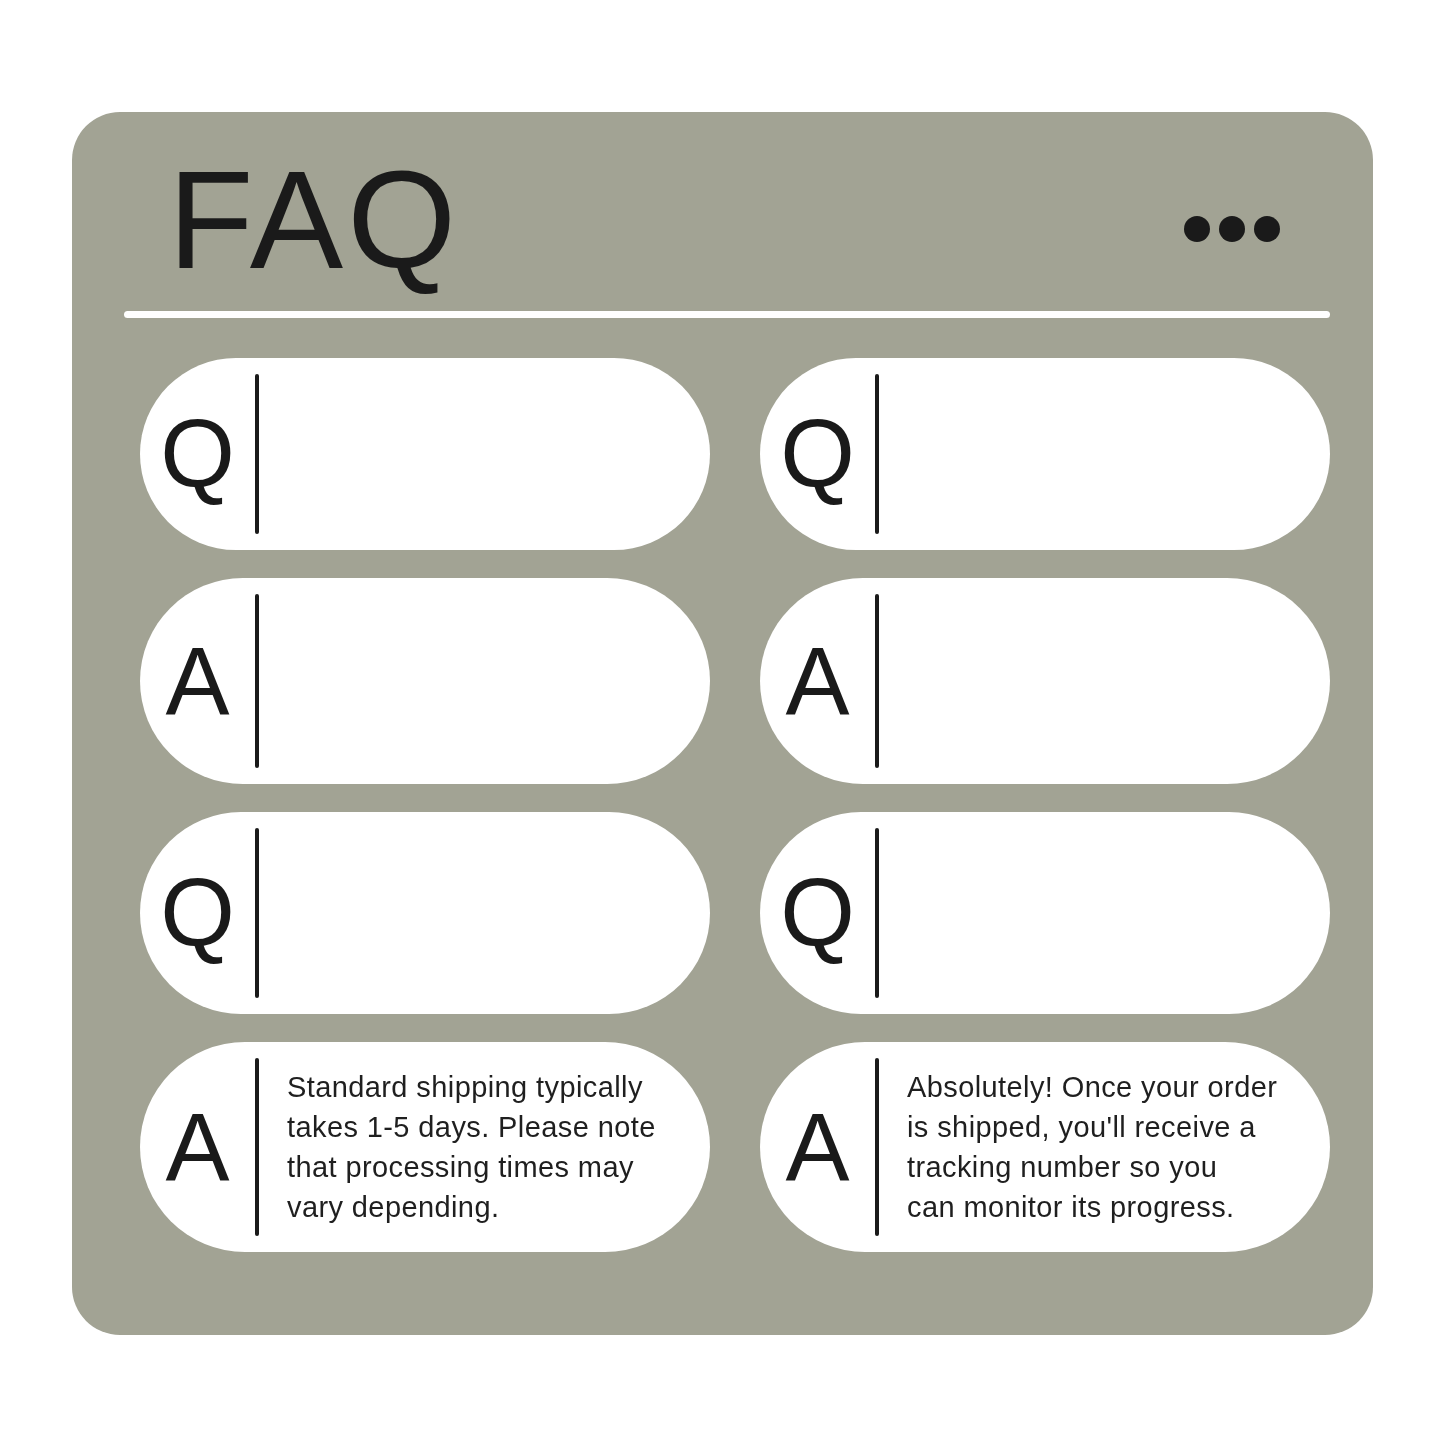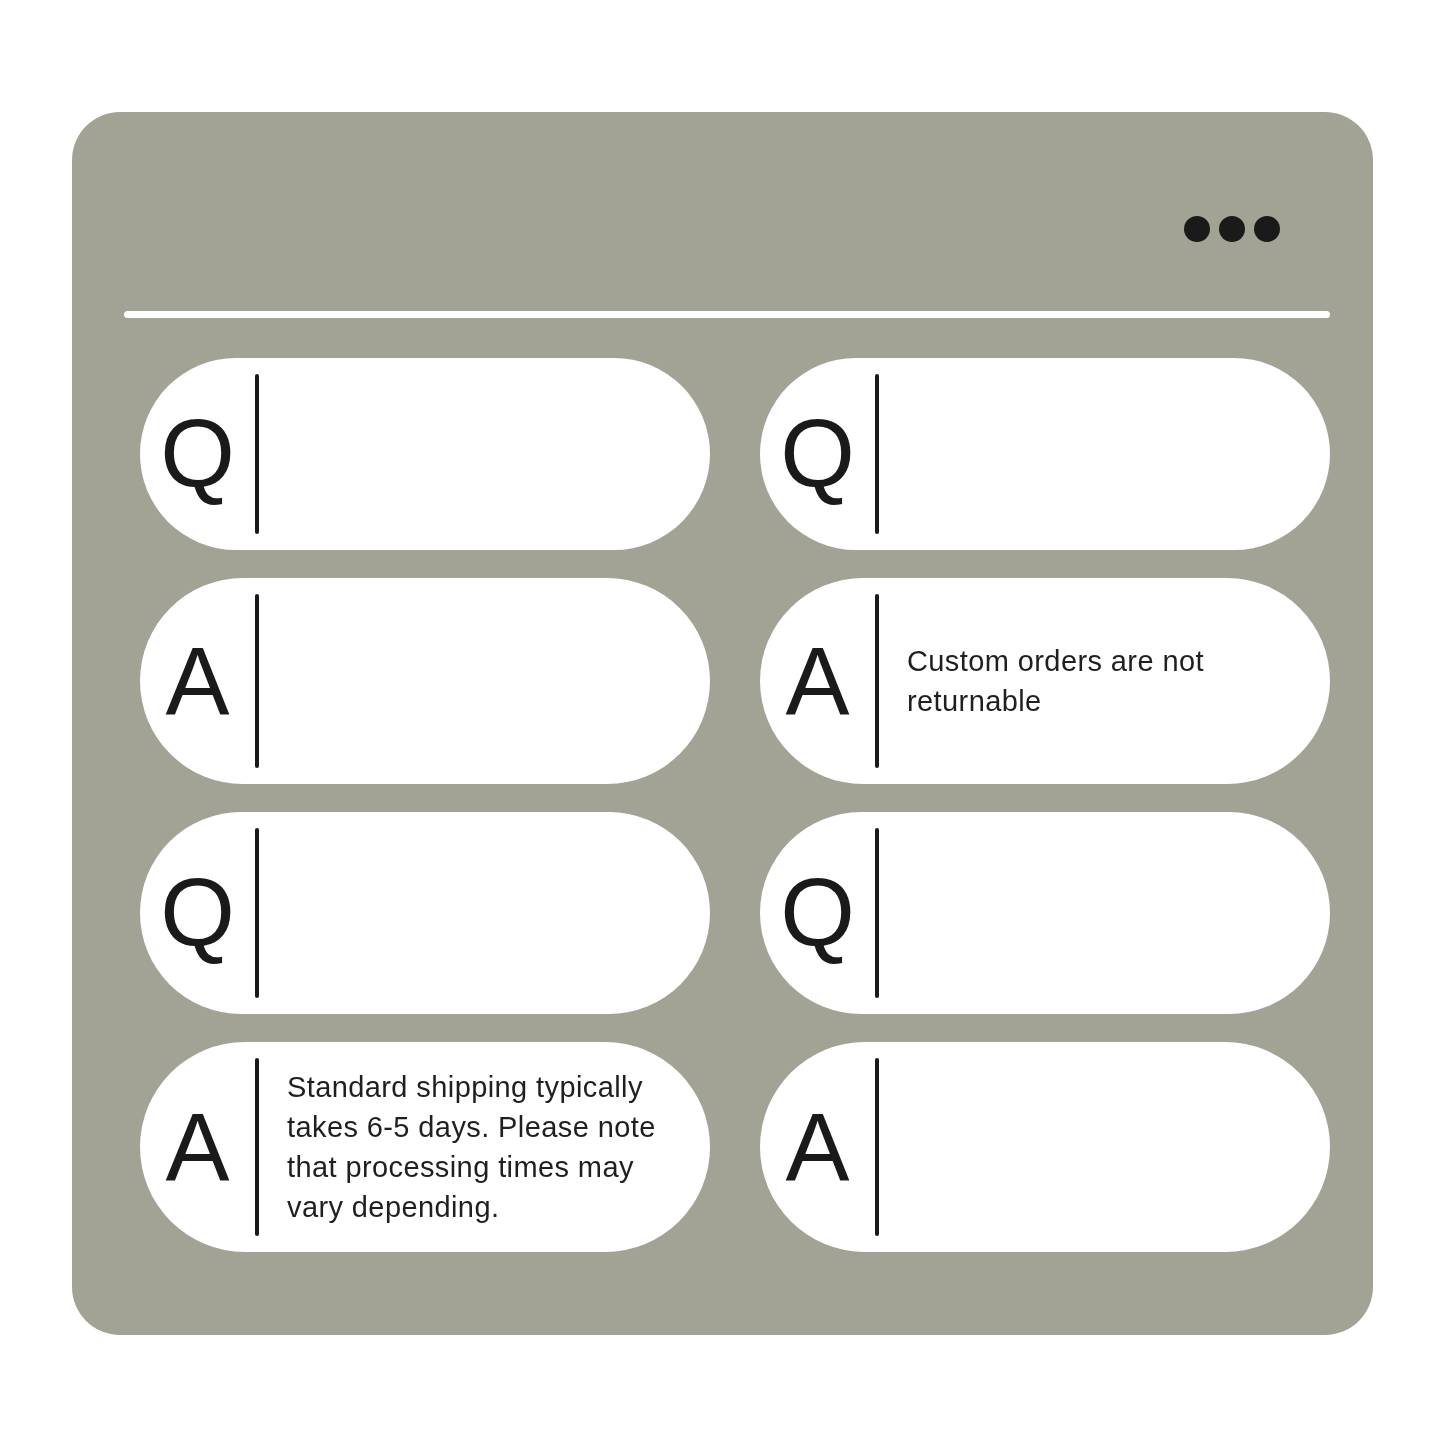--- a/index.html
+++ b/index.html
@@ -90,20 +90,21 @@
     letter-spacing:0.4px;
     color:#1f1f1f;
     white-space:pre-line;
   }
 </style>
 </head>
 <body>
 
 <div class="faq-card">
 
+  <h1 class="faq-title">FAQ</h1>
 
   <div class="ellipsis-menu">
     <span class="dot"></span>
     <span class="dot"></span>
     <span class="dot"></span>
   </div>
 
   <div class="title-divider"></div>
 
   <div class="qa-grid">
@@ -119,42 +120,44 @@
     </div>
 
     <div class="qa-bubble">
       <div class="qa-letter">A</div>
       <div class="qa-divider"></div>
     </div>
 
     <div class="qa-bubble">
       <div class="qa-letter">A</div>
       <div class="qa-divider"></div>
-      <div class="qa-text">Custom orders are not
-returnable</div>
     </div>
 
     <div class="qa-bubble">
       <div class="qa-letter">Q</div>
       <div class="qa-divider"></div>
     </div>
 
     <div class="qa-bubble">
       <div class="qa-letter">Q</div>
       <div class="qa-divider"></div>
     </div>
 
     <div class="qa-bubble">
       <div class="qa-letter">A</div>
       <div class="qa-divider"></div>
       <div class="qa-text">Standard shipping typically
-takes 6-5 days. Please note
+takes 1-5 days. Please note
 that processing times may
 vary depending.</div>
     </div>
 
     <div class="qa-bubble">
       <div class="qa-letter">A</div>
       <div class="qa-divider"></div>
+      <div class="qa-text">Absolutely! Once your order
+is shipped, you'll receive a
+tracking number so you
+can monitor its progress.</div>
     </div>
 
   </div>
 </div>
 
 </body></html>

